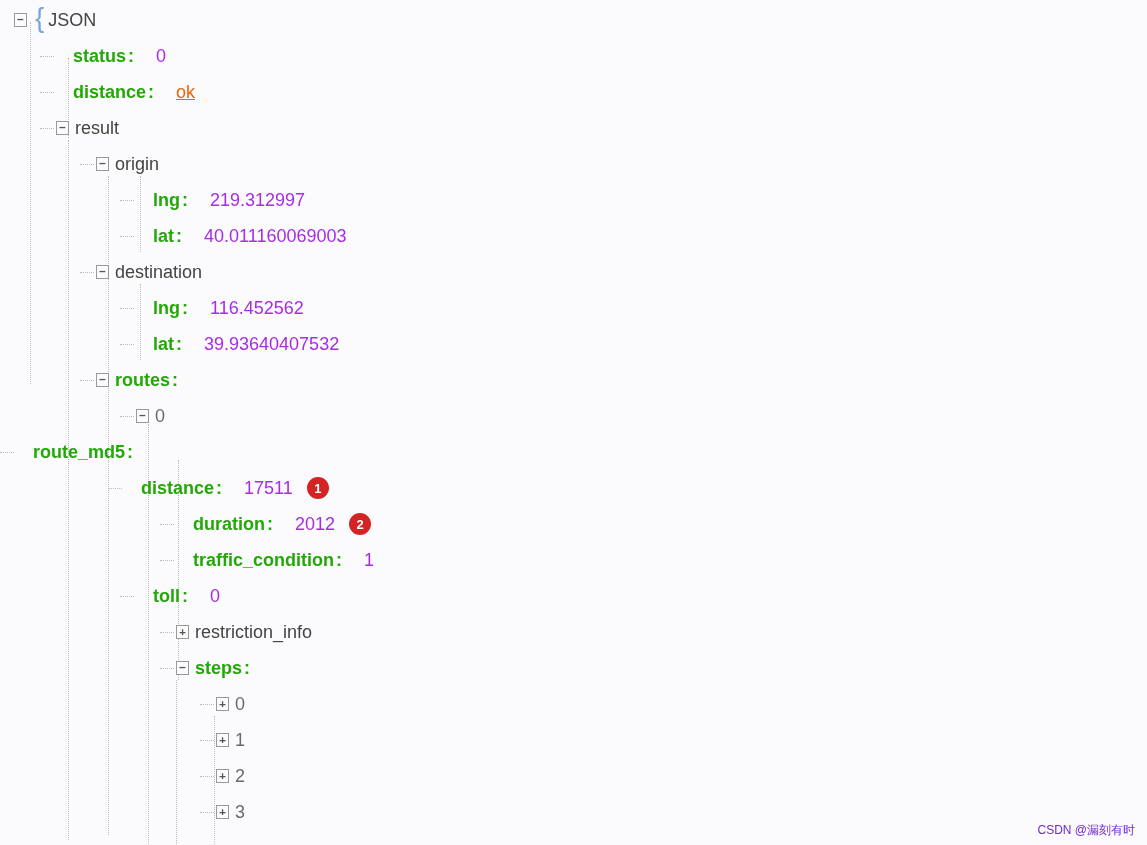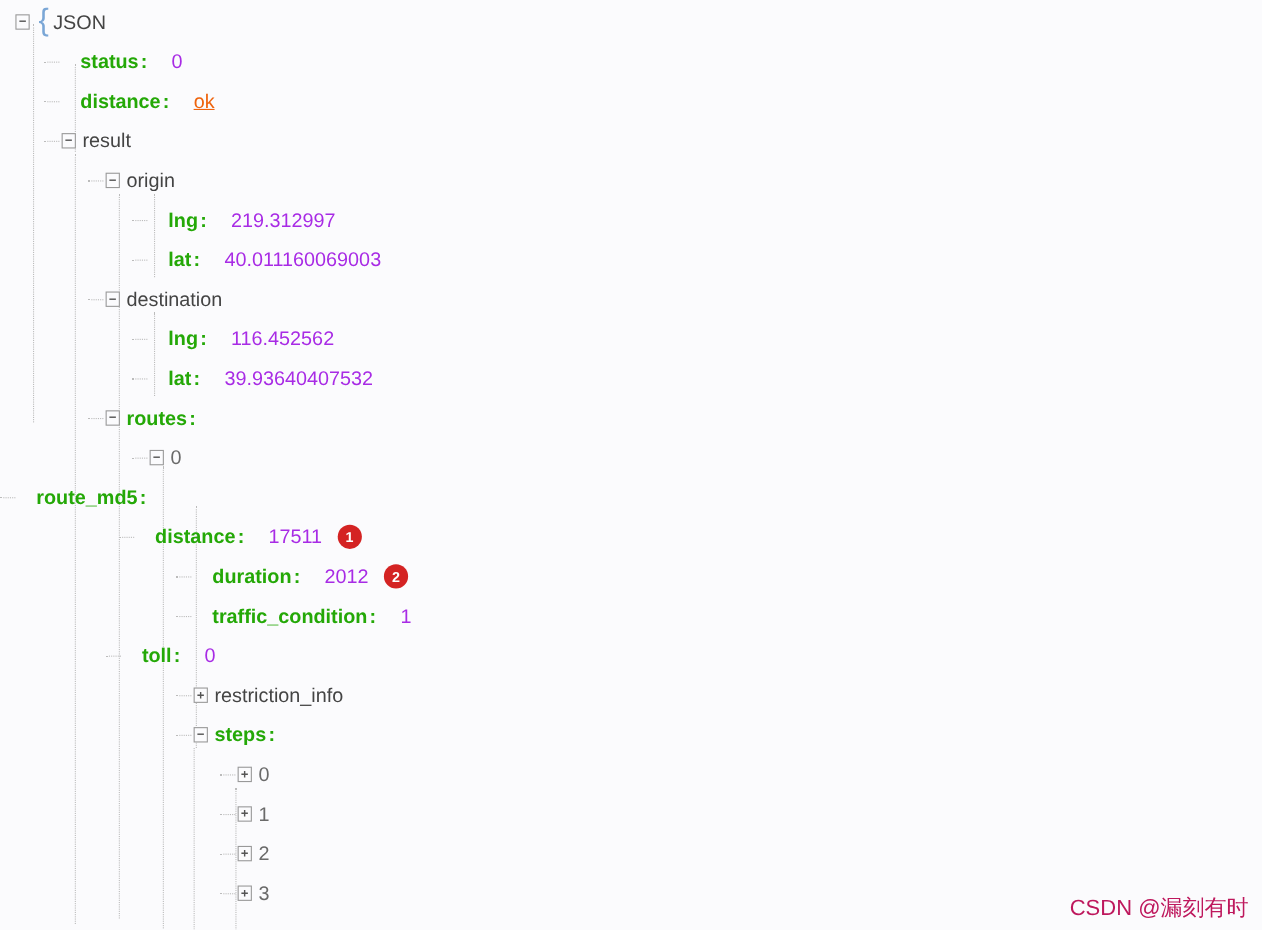--- a/index.html
+++ b/index.html
@@ -68,21 +68,21 @@
   }
   .ann {
     width: 22px; height:22px; border-radius:50%;
     background:#d42323;
     color:#fff; font-size:13px; font-weight:600;
     display:inline-flex; align-items:center; justify-content:center;
     margin-left:14px;
   }
   .watermark {
     position:absolute; bottom:6px; right:12px;
-    color:#be185d; font-size:20px;
+    color:#6d28d9; font-size:12px;
   }
 </style>
 </head>
 <body>
 
 <div class="guide-v" style="left:30px; top:22px; height:362px;"></div>
 <div class="guide-v" style="left:68px; top:58px; height:80px;"></div>
 <div class="guide-v" style="left:68px; top:140px; height:700px;"></div>
 <div class="guide-v" style="left:108px; top:176px; height:210px;"></div>
 <div class="guide-v" style="left:140px; top:176px; height:76px;"></div>
@@ -212,21 +212,21 @@
 
     <div class="row" style="padding-left:160px">
       <span class="tee"></span>
       <span class="spacer-toggle"></span>
       <span class="key-green">traffic_condition</span>
       <span class="colon"> :</span>
       <span class="gap"></span>
       <span class="val-num">1</span>
     </div>
 
-    <div class="row" style="padding-left:96px">
+    <div class="row" style="padding-left:120px">
       <span class="tee"></span>
       <span class="spacer-toggle"></span>
       <span class="key-green">toll</span>
       <span class="colon"> :</span>
       <span class="gap"></span>
       <span class="val-num">0</span>
     </div>
 
     <div class="row" style="padding-left:160px">
       <span class="tee"></span>

